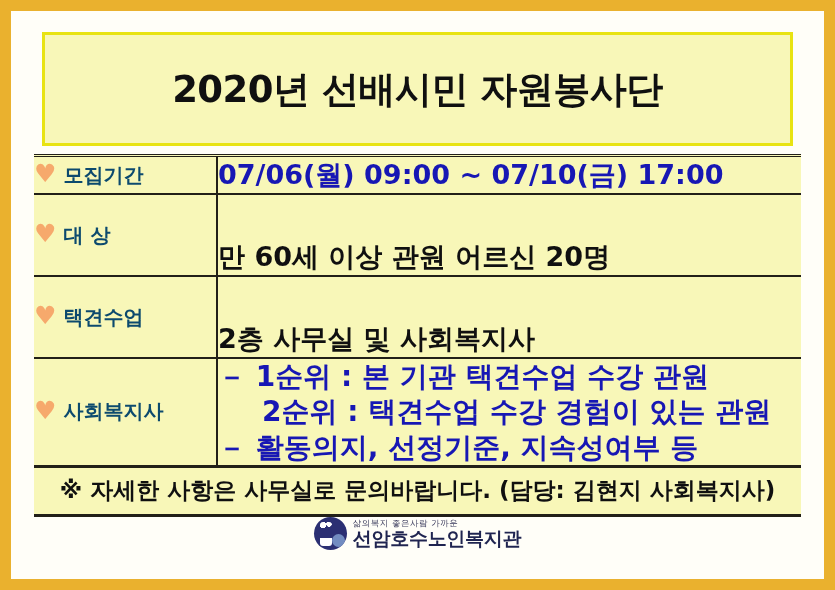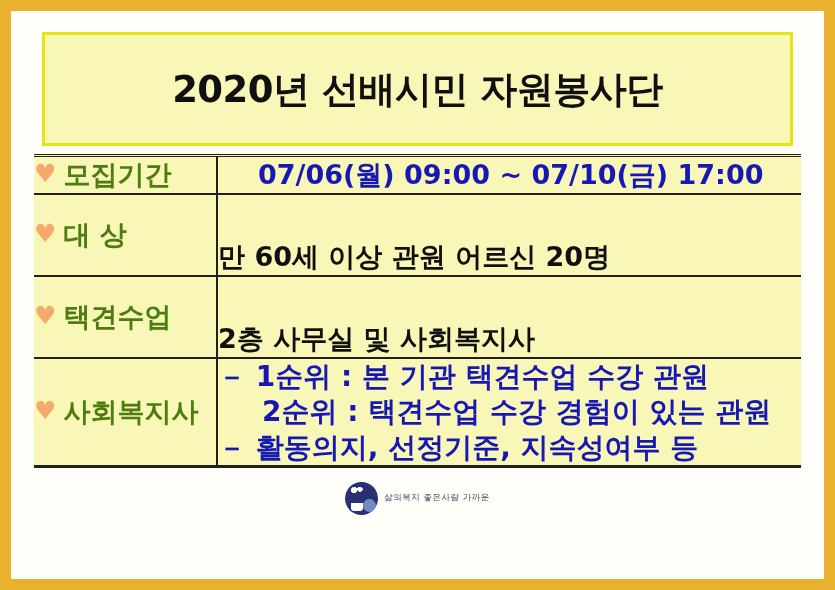--- a/index.html
+++ b/index.html
@@ -90,35 +90,35 @@
     gap: 7px;
   }
   .heart {
     color: #f6a96c;
     font-size: 25px;
     line-height: 1;
     flex: 0 0 auto;
     margin-top: -3px;
   }
   .lbl-txt {
-    color: #4d7c0f;
-    font-weight: bold;
-    font-size: 27px;
+    color: #0c4a6e;
+    font-weight: bold;
+    font-size: 20px;
     letter-spacing: 0px;
   }
 
   td.val {
     padding: 3px 0 3px 16px;
   }
   .val-txt {
     font-weight: bold;
     font-size: 27px;
     white-space: nowrap;
   }
-  .val-blue { color: #1717b4; margin-left: 40px; }
+  .val-blue { color: #1717b4; }
   .val-black { color: #101010; margin-top: 44px; }
 
   .crit-line {
     font-weight: bold;
     font-size: 28px;
     color: #1717b4;
     white-space: nowrap;
     line-height: 1.26;
   }
   .crit-indent { padding-left: 44px; }
@@ -133,21 +133,20 @@
   }
   .note-txt {
     font-weight: bold;
     font-size: 23px;
     color: #101010;
     white-space: nowrap;
   }
 
   
   .logo-area {
-    margin-top: 14px;
     display: flex;
     justify-content: center;
     align-items: center;
   }
   .logo {
     display: flex;
     align-items: center;
     gap: 6px;
   }
   .logo-mark {
@@ -255,24 +254,28 @@
             <td class="val">
               <div class="crit-line">－ 1순위 : 본 기관 택견수업 수강 관원</div>
               <div class="crit-line crit-indent">2순위 : 택견수업 수강 경험이 있는 관원</div>
               <div class="crit-line">－ 활동의지, 선정기준, 지속성여부 등</div>
             </td>
           </tr>
         </tbody>
       </table>
     </div>
 
+    <div class="note">
+      <span class="note-txt">※ 자세한 사항은 사무실로 문의바랍니다. (담당: 김현지 사회복지사)</span>
+    </div>
 
     <div class="logo-area">
       <div class="logo">
         <span class="logo-mark"></span>
         <span class="logo-text">
           <span class="logo-tag">삶의복지 좋은사람 가까운</span>
+          <span class="logo-name">선암호수노인복지관</span>
         </span>
       </div>
     </div>
 
   </div>
 </div>
 
 </body></html>

